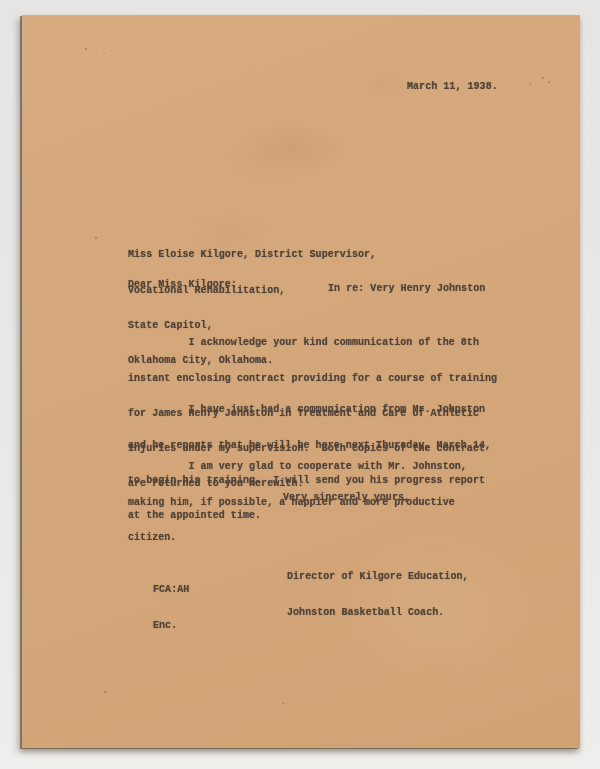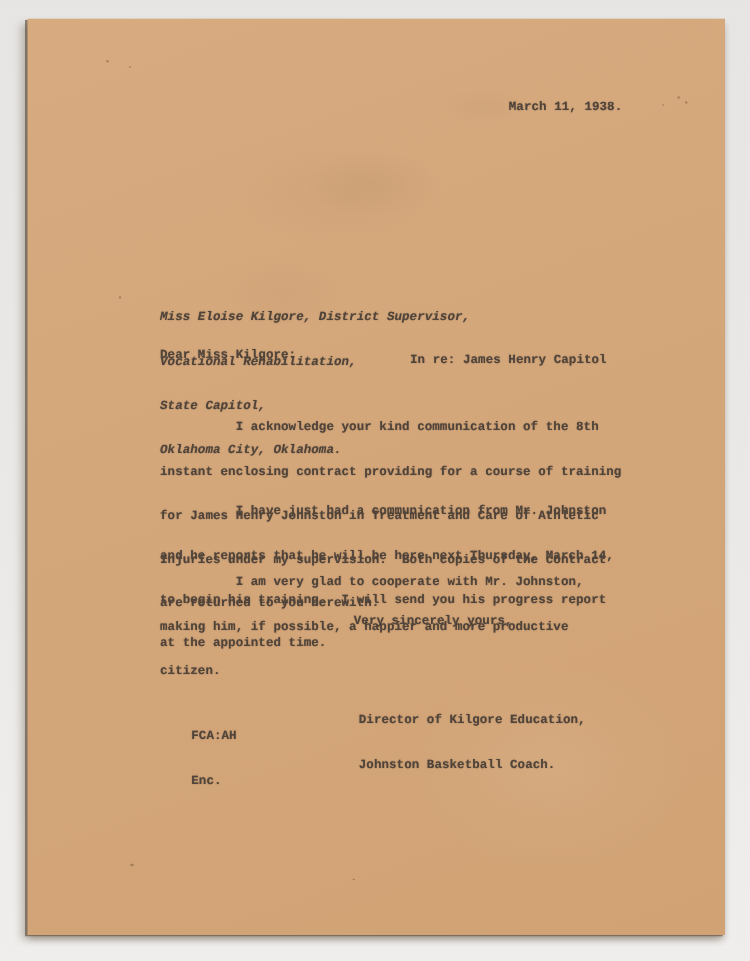--- a/index.html
+++ b/index.html
@@ -37,21 +37,21 @@
     letter-spacing: 0.05px;
     text-shadow: 0 0 1px rgba(80,65,52,0.65);
     white-space: pre;
   }
   .line { white-space: pre; }
   .speck { position: absolute; border-radius: 50%; background: rgba(110,82,55,0.45); }
   .stain { position: absolute; border-radius: 50%; }
 
   
   .date-line       { left: 385px; top: 66px;  }
-  .address-block   { left: 106px; top: 211px; font-style: italic; }
+  .address-block   { left: 106px; top: 211px; }
   .salutation      { left: 106px; top: 264px; }
   .subject-ref     { left: 306px; top: 268px; }
   .para-1          { left: 106px; top: 299px; }
   .para-2          { left: 106px; top: 366px; }
   .para-3          { left: 106px; top: 423px; }
   .closing         { left: 261px; top: 477px; }
   .signature-block { left: 265px; top: 533px; }
   .initials-block  { left: 131px; top: 546px; }
 </style>
 </head>
@@ -63,21 +63,21 @@
     <div class="txt date-line">March 11, 1938.</div>
 
     <div class="txt address-block">
       <div class="line">Miss Eloise Kilgore, District Supervisor,</div>
       <div class="line">Vocational Rehabilitation,</div>
       <div class="line">State Capitol,</div>
       <div class="line">Oklahoma City, Oklahoma.</div>
     </div>
 
     <div class="txt salutation">Dear Miss Kilgore:</div>
-    <div class="txt subject-ref">In re: James Henry Capitol</div>
+    <div class="txt subject-ref">In re: Very Henry Johnston</div>
 
     <div class="txt para-1">
       <div class="line">          I acknowledge your kind communication of the 8th</div>
       <div class="line">instant enclosing contract providing for a course of training</div>
       <div class="line">for James Henry Johnston in Treatment and Care of Athletic</div>
       <div class="line">Injuries under my supervision.  Both copies of the contract</div>
       <div class="line">are returned to you herewith.</div>
     </div>
 
     <div class="txt para-2">

